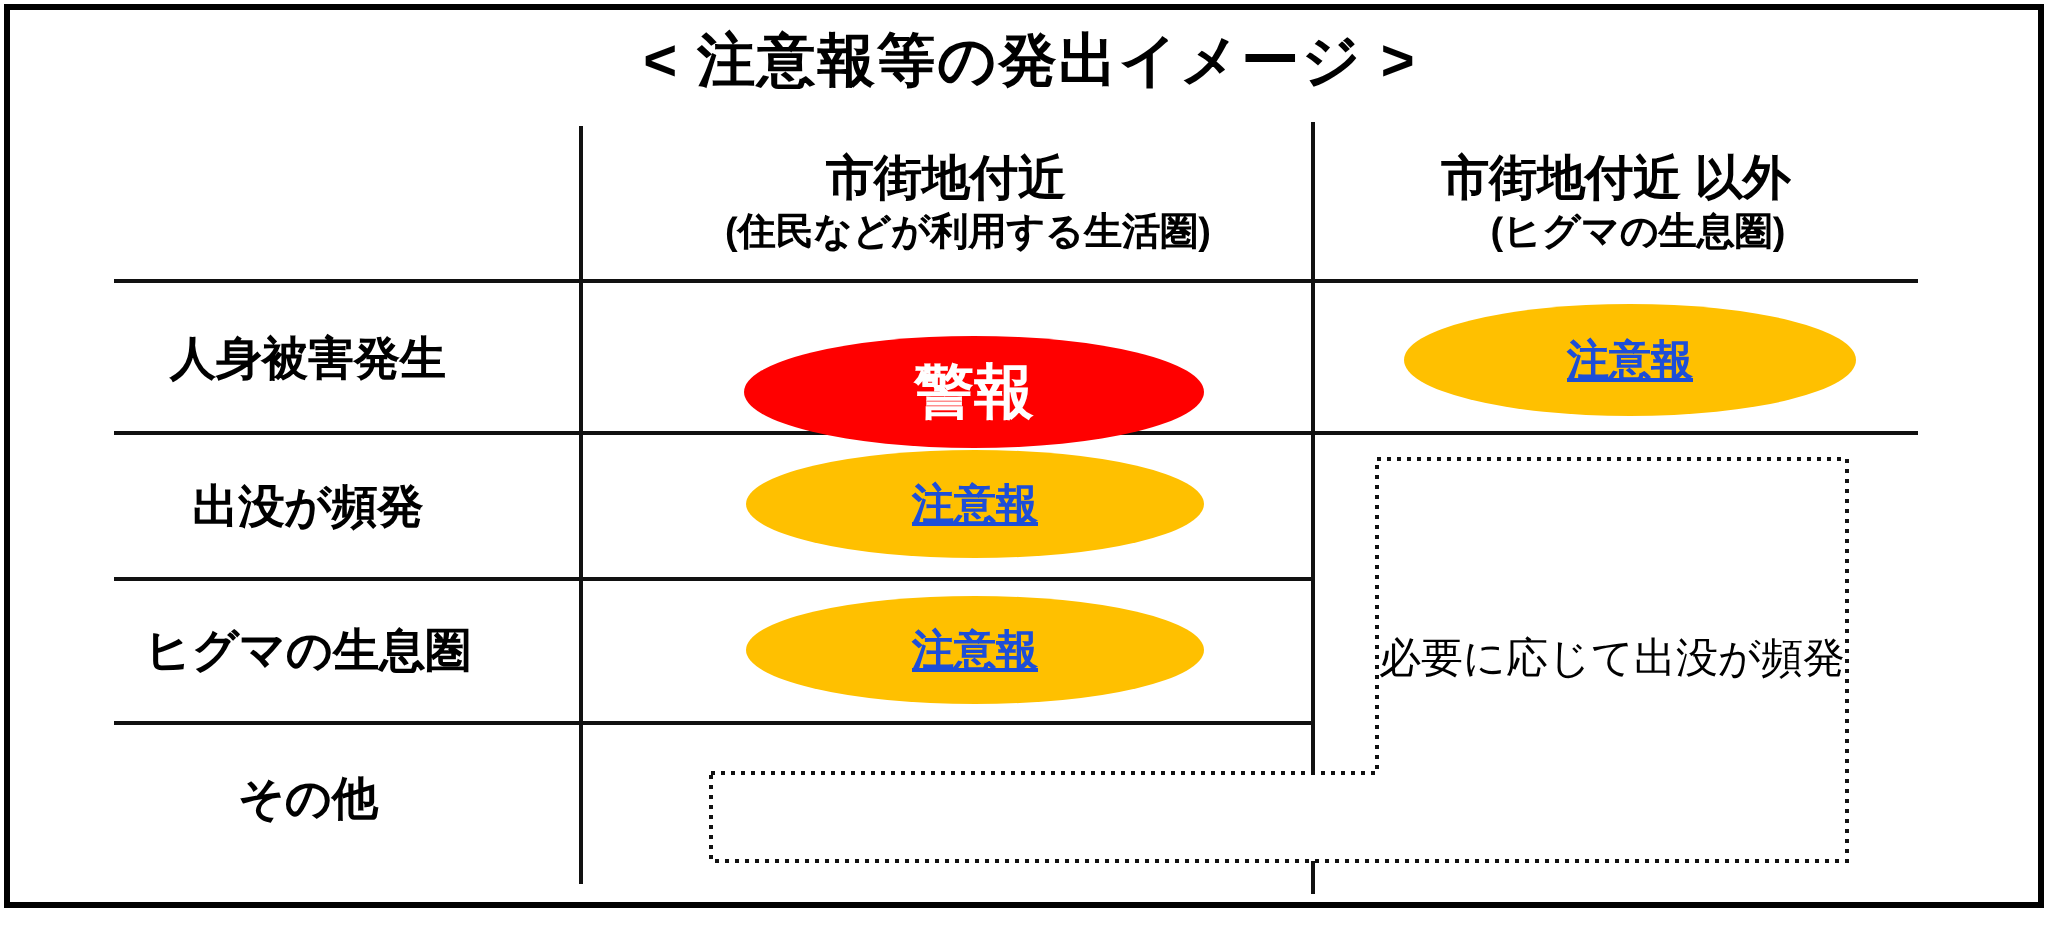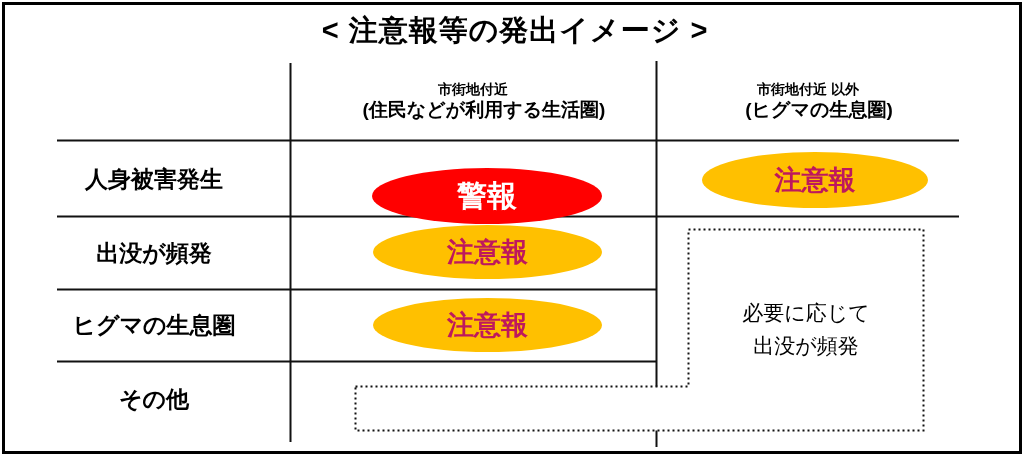--- a/index.html
+++ b/index.html
@@ -13,45 +13,45 @@
   }
   .title{
     position:absolute;left:0;top:11px;width:1030px;text-align:center;
     font-size:29px;font-weight:bold;letter-spacing:1px;
   }
   .gridsvg{position:absolute;left:0;top:0;width:1030px;height:471px;}
   .hcell{
     position:absolute;display:flex;flex-direction:column;justify-content:center;
     align-items:center;text-align:center;font-weight:bold;
   }
-  .hcell .l1{font-size:14px;line-height:1.3;}
+  .hcell .l1{font-size:24px;line-height:1.3;}
   .hcell .l2{font-size:19px;line-height:1.25;margin-left:22px;}
   .hdr-urban{left:292px;top:64px;width:362px;height:74px;}
   .hdr-outside{left:658px;top:64px;width:300px;height:74px;}
   .rowlabel{
     position:absolute;left:20px;width:268px;display:flex;align-items:center;
     justify-content:center;font-size:23px;font-weight:bold;text-align:center;
   }
   .rl0{top:143px;height:72px;}
   .rl1{top:218px;height:70px;}
   .rl2{top:291px;height:68px;}
   .rl3{top:363px;height:72px;}
   .badge{
     position:absolute;border-radius:50%;display:flex;align-items:center;
     justify-content:center;font-weight:bold;
   }
   .badge-warning{background:var(--warning,#FF0000);color:#fff;font-size:30px;}
-  .badge-advisory{background:var(--advisory,#FFC000);color:#be185d;font-size:27px;}
+  .badge-advisory{background:var(--advisory,#FFC000);color:#1d4ed8;font-size:21px;text-decoration:underline;}
   .bw0{left:372px;top:168px;width:230px;height:56px;}
   .ba0{left:702px;top:152px;width:226px;height:56px;}
   .ba1{left:373px;top:225px;width:229px;height:54px;}
   .ba2{left:373px;top:298px;width:229px;height:54px;}
   .note{
     position:absolute;left:689px;top:230px;width:234px;height:200px;
-    display:flex;flex-direction:column;align-items:center;justify-content:center;
+    display:flex;flex-direction:row;align-items:center;justify-content:center;
     font-size:21px;line-height:1.55;text-align:center;
   }
 </style>
 </head>
 <body>
 
 <div class="canvas">
 
   <div class="frame"></div>
 

